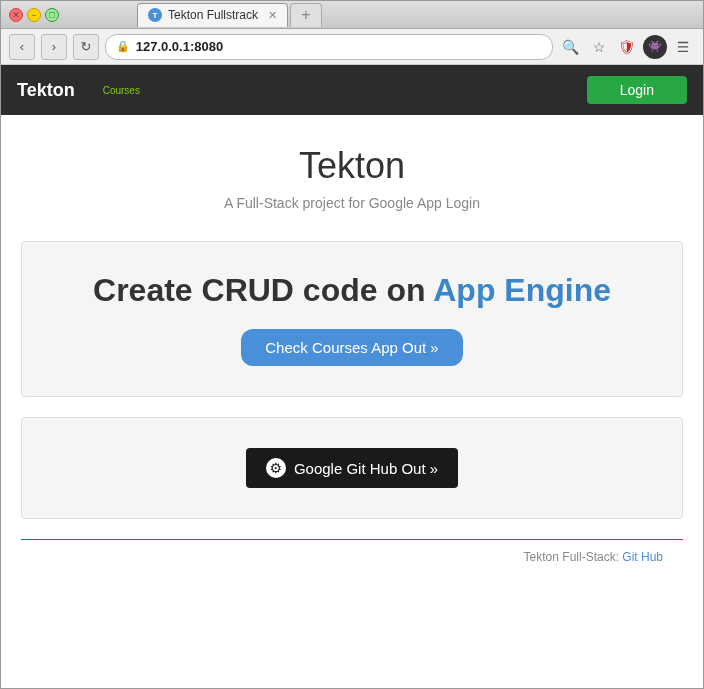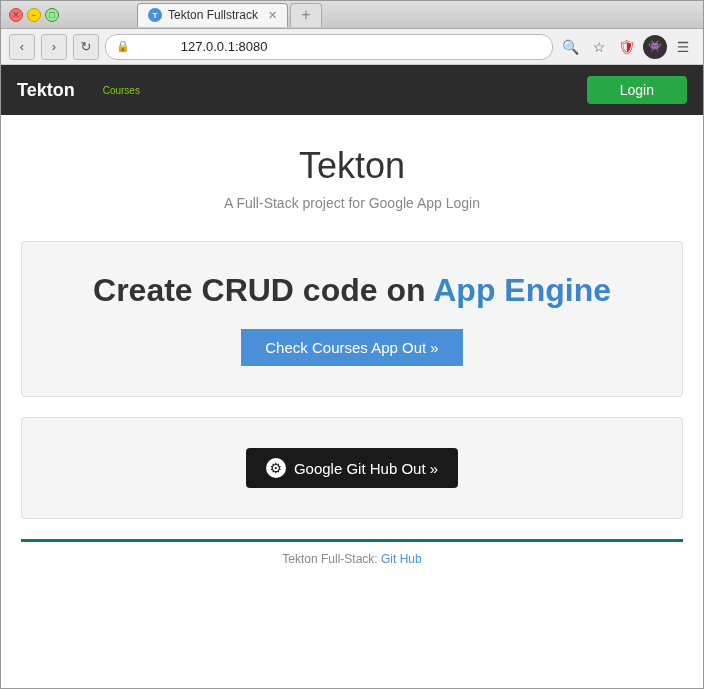--- a/index.html
+++ b/index.html
@@ -129,21 +129,21 @@
       gap: 6px;
     }
     .url-lock {
       color: #888;
       font-size: 11px;
     }
     .url-text {
       font-size: 13px;
       color: #222;
     }
-    .url-text span.bold { font-weight: normal; margin-left: 45px; }
+    .url-text span.bold { font-weight: bold; }
     .nav-icons {
       display: flex;
       gap: 4px;
       align-items: center;
     }
     .nav-icon {
       width: 24px;
       height: 24px;
       display: flex;
       align-items: center;
@@ -226,21 +226,21 @@
       margin-bottom: 20px;
     }
     .card-title .highlight {
       color: #3a86c8;
     }
     .btn-primary {
       background: #4a90d9;
       color: white;
       border: none;
       padding: 10px 24px;
-      border-radius: 0;
+      border-radius: 12px;
       font-size: 15px;
       cursor: pointer;
     }
 
     .btn-dark {
       background: #1a1a1a;
       color: white;
       border: none;
       padding: 10px 20px;
       border-radius: 4px;
@@ -257,26 +257,26 @@
       background: white;
       display: inline-flex;
       align-items: center;
       justify-content: center;
       font-size: 14px;
       color: #1a1a1a;
     }
 
     
     .page-footer {
-      text-align: center;
+      text-align: right;
       font-size: 12px;
       color: #888;
       padding: 10px 20px;
       background: #fff;
-      border-top: 3px solid #0f766e;
+      border-top: 1px solid #0f766e;
     }
     .page-footer a {
       color: #4a90d9;
       text-decoration: none;
     }
   </style>
 </head>
 <body>
 
 <div class="window-frame">

